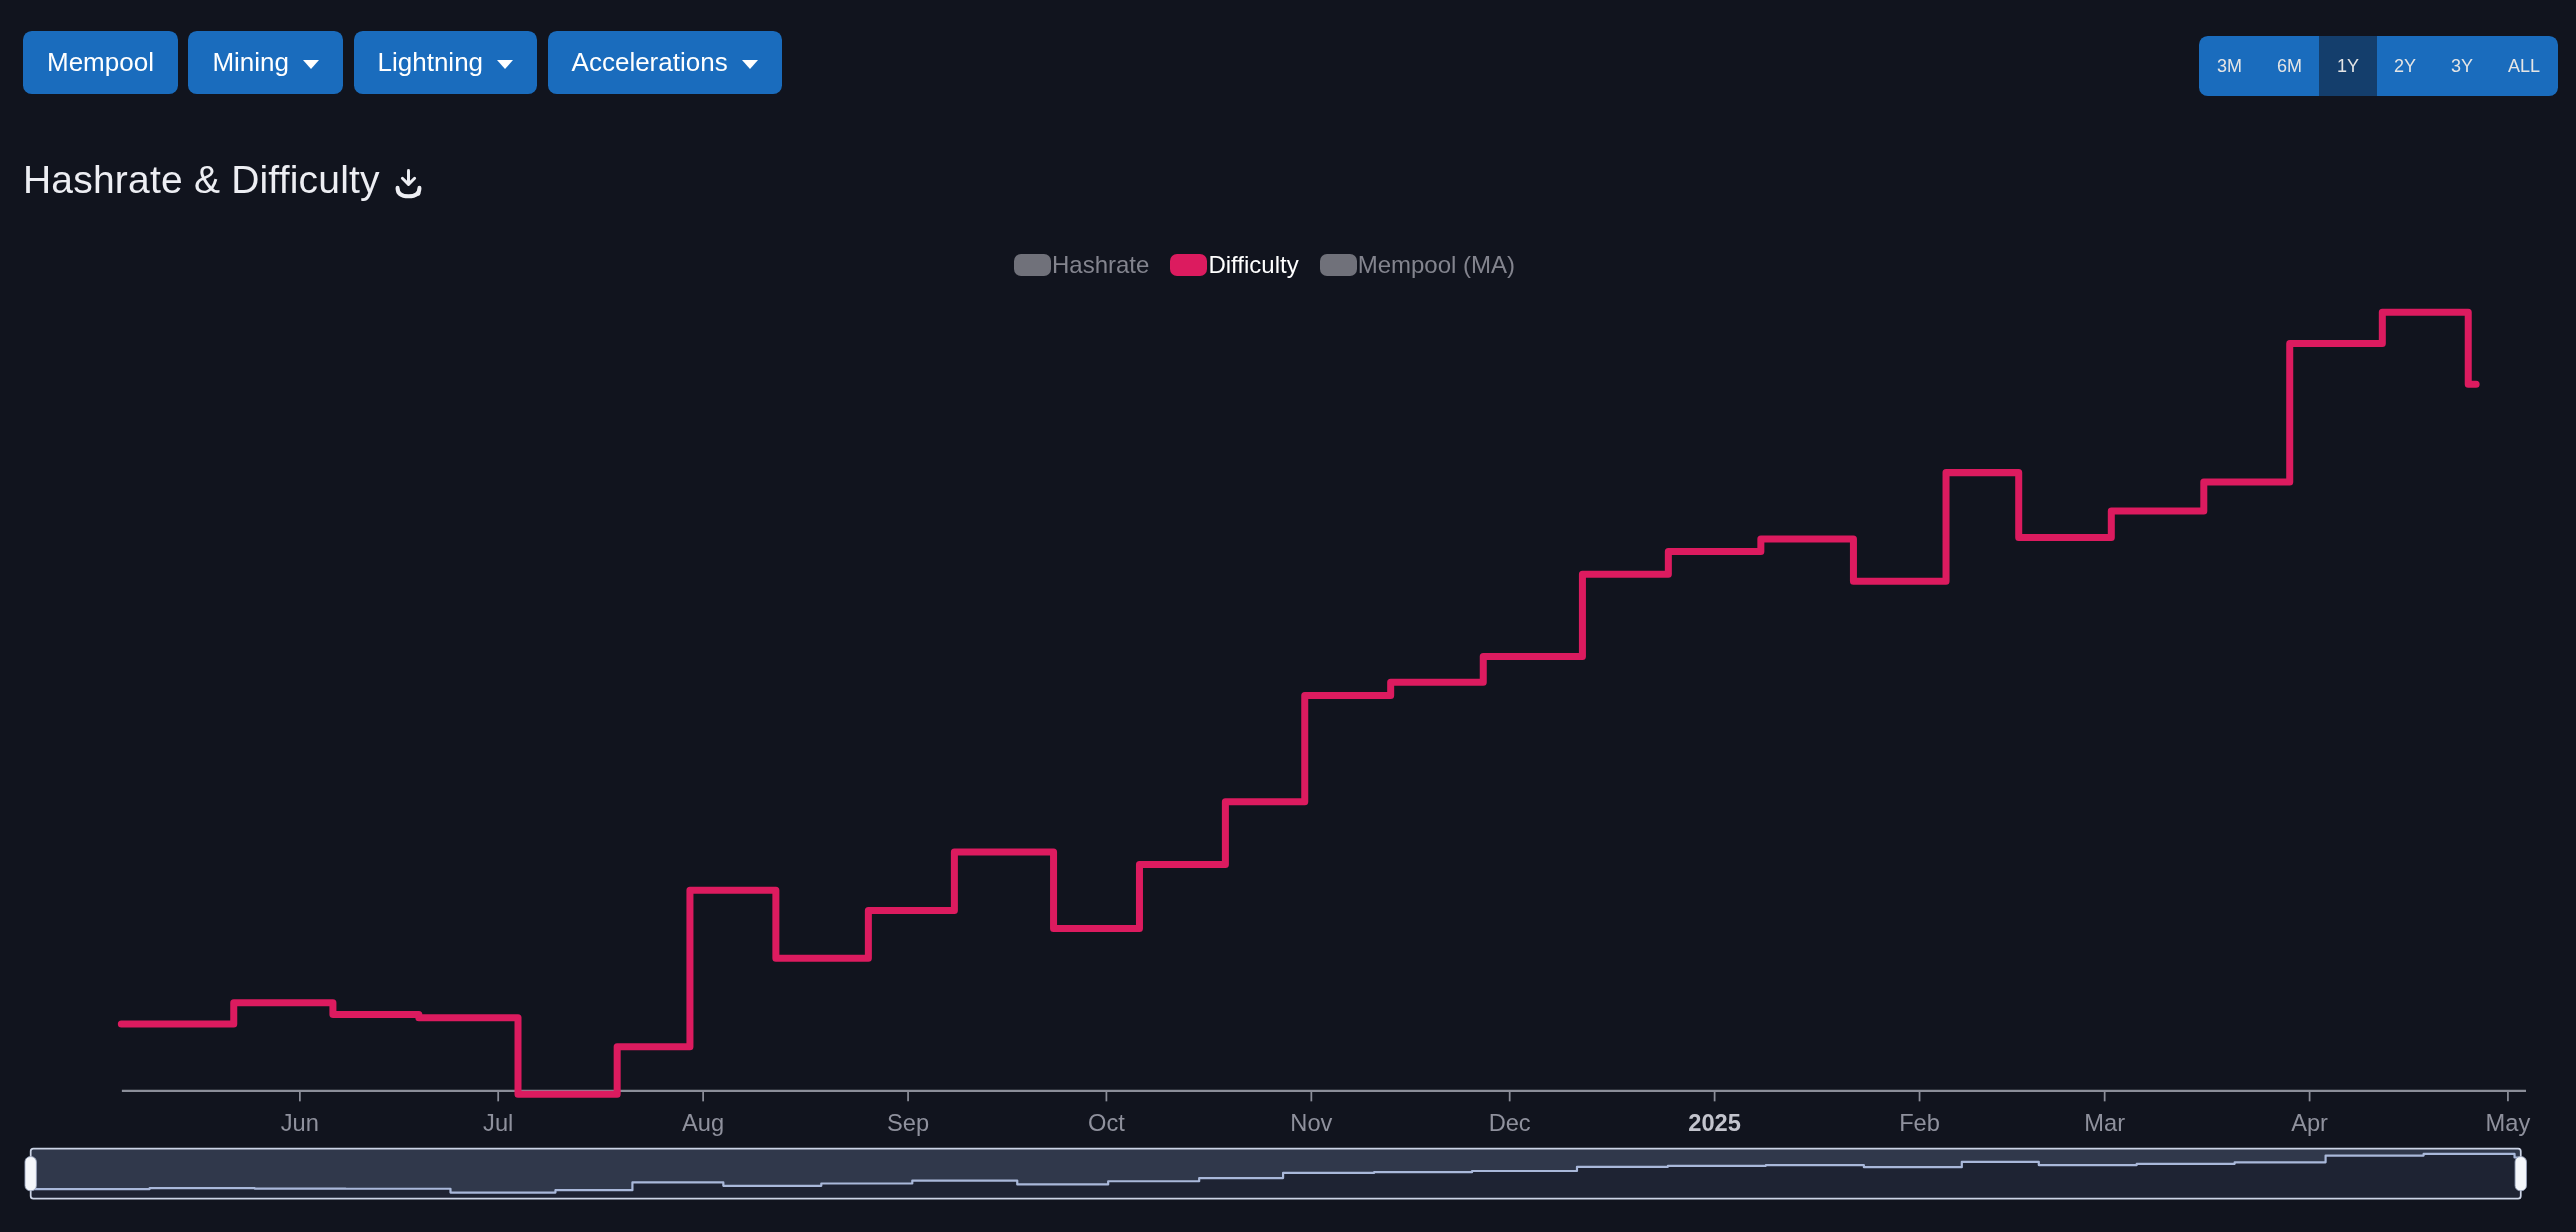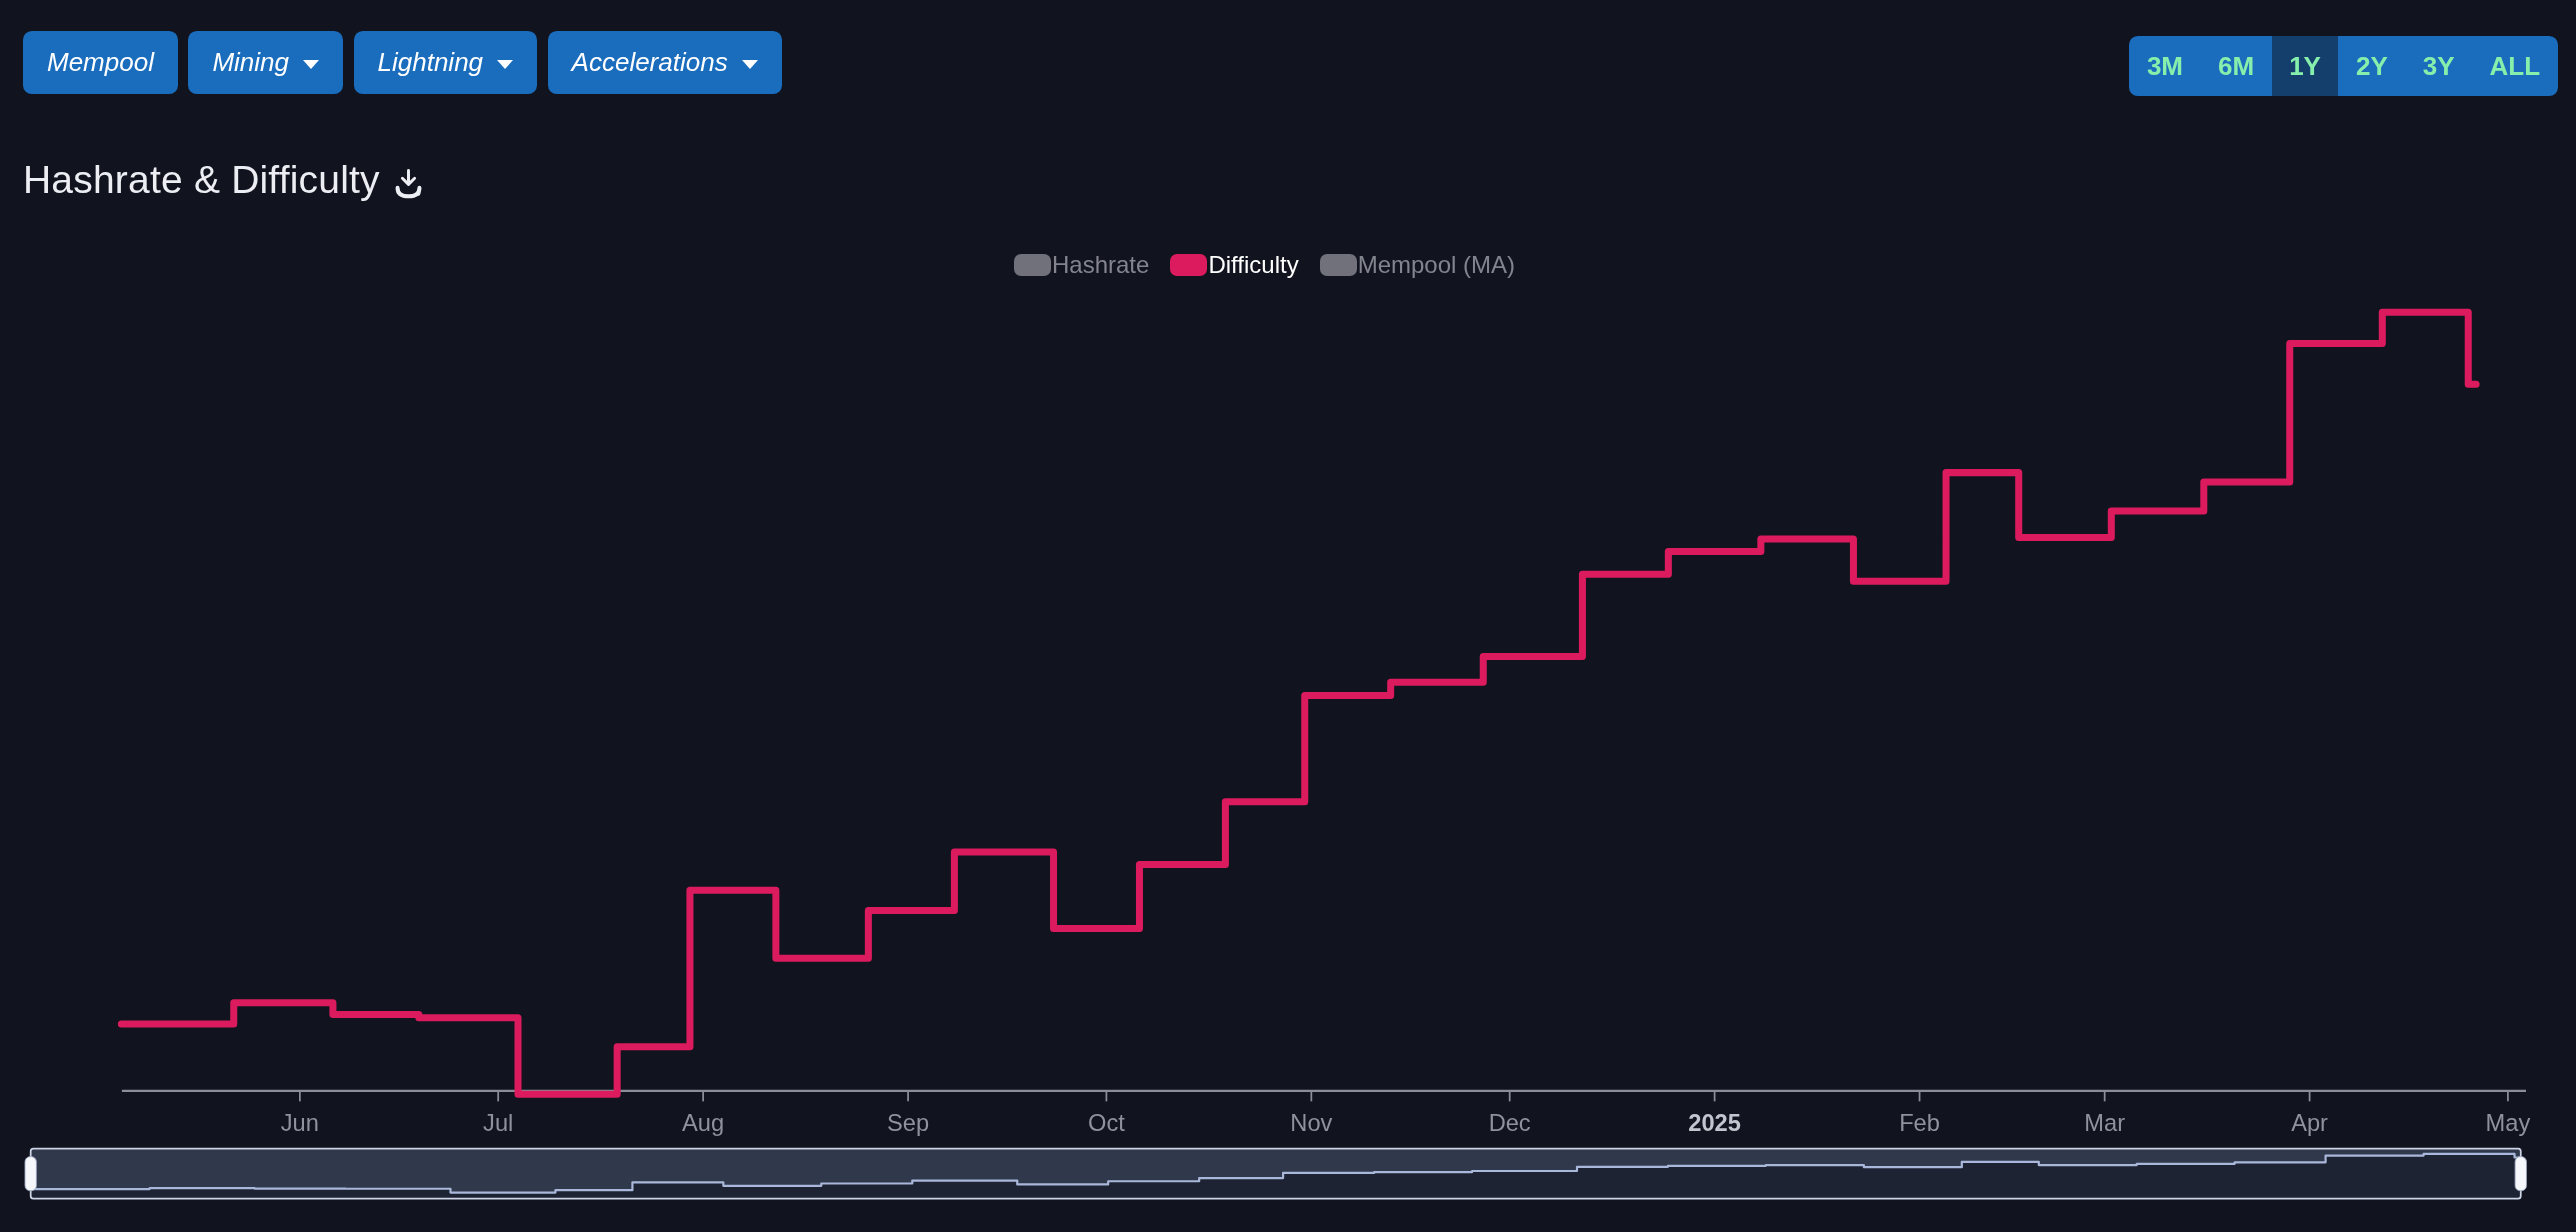--- a/index.html
+++ b/index.html
@@ -7,32 +7,32 @@
     width:2576px;height:1233px;overflow:hidden;position:relative;
     background:#11141e;
     font-family:"Liberation Sans", sans-serif;
     -webkit-font-smoothing:antialiased;
   }
   
   .top-nav{position:absolute;left:23px;top:31px;display:flex;gap:10.5px;}
   .nav-btn{
     height:63px;padding:0 24px;border:none;border-radius:8.8px;
     background:var(--btn-blue);color:#fff;font-size:26px;
-    font-family:inherit;display:flex;align-items:center;gap:14px;cursor:pointer;font-style:italic;
+    font-family:inherit;display:flex;align-items:center;gap:14px;cursor:pointer;
   }
   .caret{width:0;height:0;border-left:8px solid transparent;border-right:8px solid transparent;
     border-top:9.6px solid #fff;margin-top:3.5px;}
   
   .time-range{
     position:absolute;right:18.4px;top:36px;height:60px;display:flex;
     border-radius:8.8px;overflow:hidden;background:var(--btn-blue);
   }
   .tr-opt{
-    padding:0 17.5px;display:flex;align-items:center;color:#86efac;
-    font-size:26px;font-weight:700;cursor:pointer;
+    padding:0 17.5px;display:flex;align-items:center;color:#e5e5e5;
+    font-size:18px;font-weight:400;cursor:pointer;
   }
   .tr-opt.active{background:var(--btn-blue-active);text-align:right;}
   
   .title-row{position:absolute;left:23px;top:158px;display:flex;align-items:center;gap:11px;}
   .page-title{margin:0;font-size:39px;font-weight:500;color:#edeef3;letter-spacing:0.2px;}
   .dl-icon{margin-top:7px;cursor:pointer;}
   
   .legend{position:absolute;left:1014px;top:251px;display:flex;gap:21px;align-items:center;}
   .legend-item{display:flex;align-items:center;gap:1px;cursor:pointer;}
   .legend-swatch{width:37px;height:22px;border-radius:7px;display:inline-block;}

